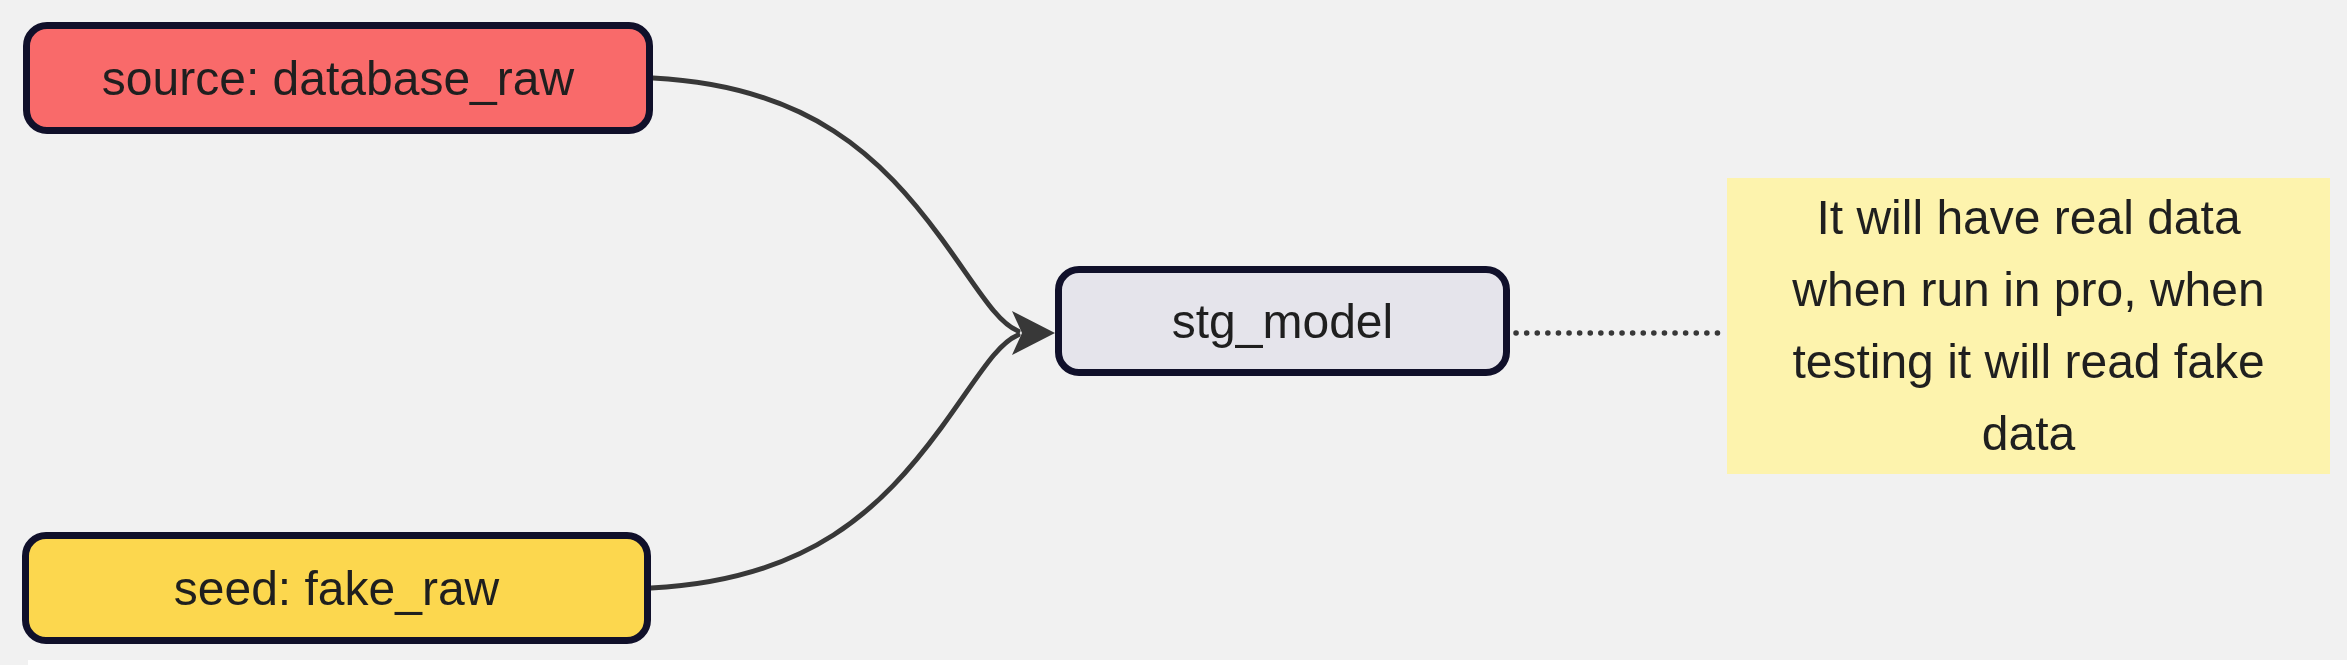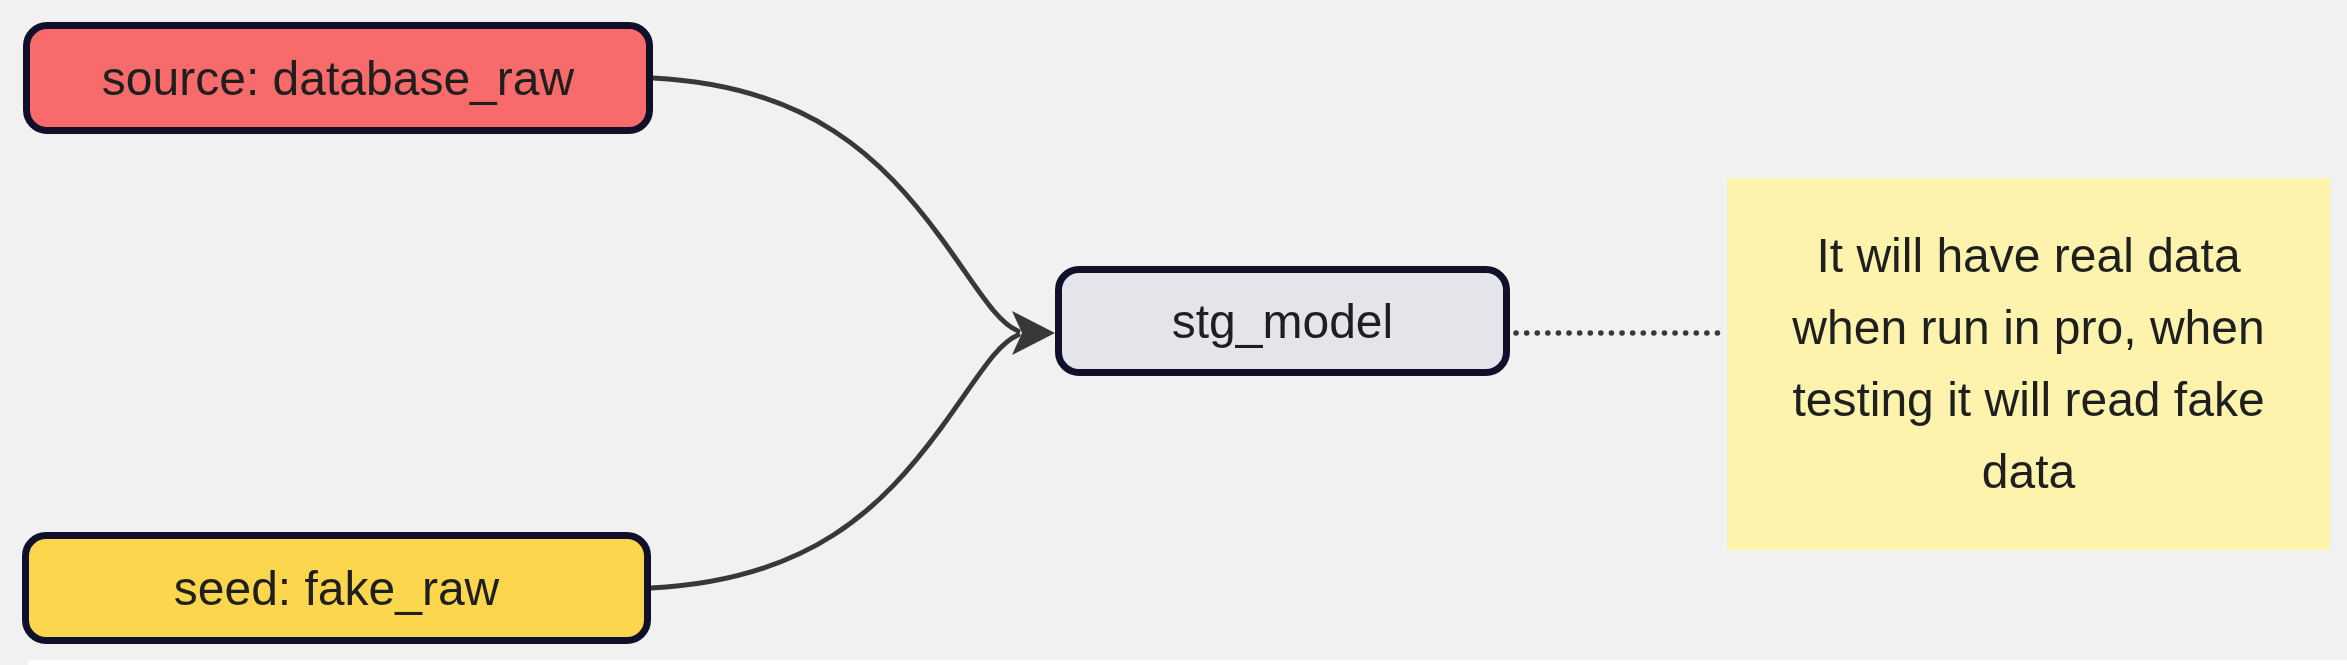--- a/index.html
+++ b/index.html
@@ -33,21 +33,21 @@
     font-size: 48px;
     color: #1f1f1f;
     white-space: nowrap;
   }
   .node-source { left: 23px;  top: 22px;  width: 630px; height: 112px; }
   .node-seed   { left: 22px;  top: 532px; width: 629px; height: 112px; }
   .node-stg    { left: 1055px; top: 266px; width: 455px; height: 110px; }
   .note {
     position: absolute;
     left: 1727px; top: 178px;
-    width: 603px; height: 372px;
+    width: 603px; height: 296px;
     box-sizing: border-box;
     display: flex;
     align-items: center;
     justify-content: center;
     text-align: center;
     font-size: 48px;
     line-height: 72px;
     color: #1f1f1f;
     white-space: pre-line;
   }

